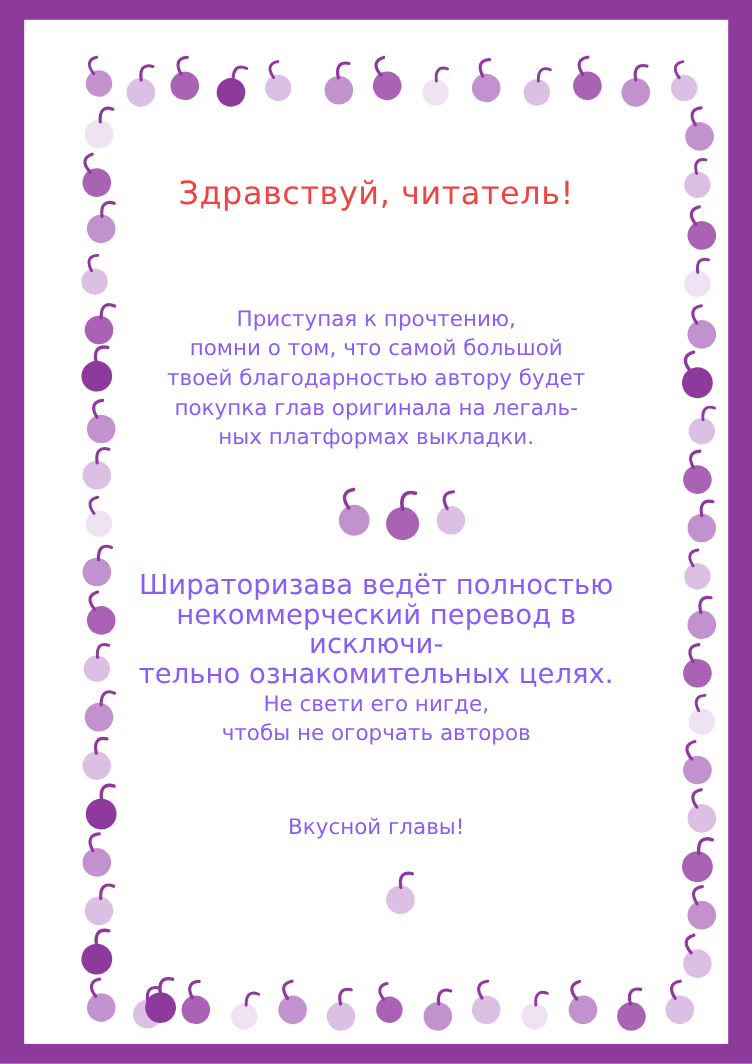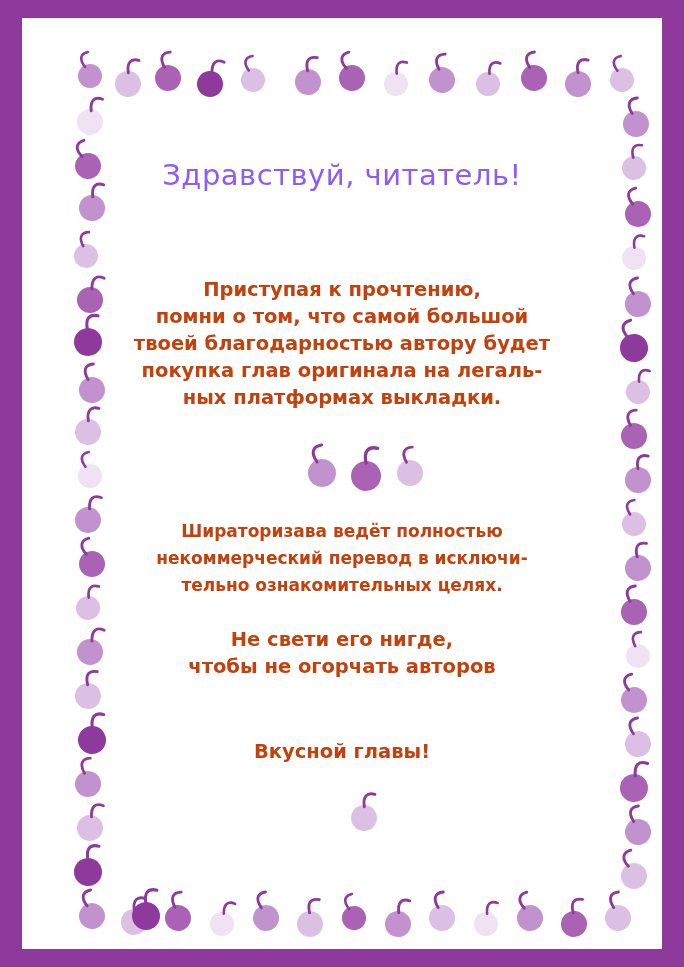--- a/index.html
+++ b/index.html
@@ -45,39 +45,38 @@
     text-align: center;
     color: #8e3a9c;
   }
   .title {
     position: absolute;
     left: 0;
     right: 0;
     top: 140px;
     font-size: 29px;
     letter-spacing: 0.5px;
-    color: #8b5cf6;
+    color: #ef4444;
     white-space: pre;
   }
   .para {
     position: absolute;
     left: -10px;
     right: -10px;
-    color: #c2410c;
+    color: #8b5cf6;
     white-space: pre-line;
-    font-weight: bold;
   }
   .p1 {
     top: 258px;
     font-size: 19.5px;
     line-height: 27px;
   }
   .p2 {
     top: 500px;
-    font-size: 17px;
+    font-size: 25px;
     line-height: 27px;
   }
   .p3 {
     top: 608px;
     font-size: 19.5px;
     line-height: 27px;
   }
   .p4 {
     top: 720px;
     font-size: 19.5px;

